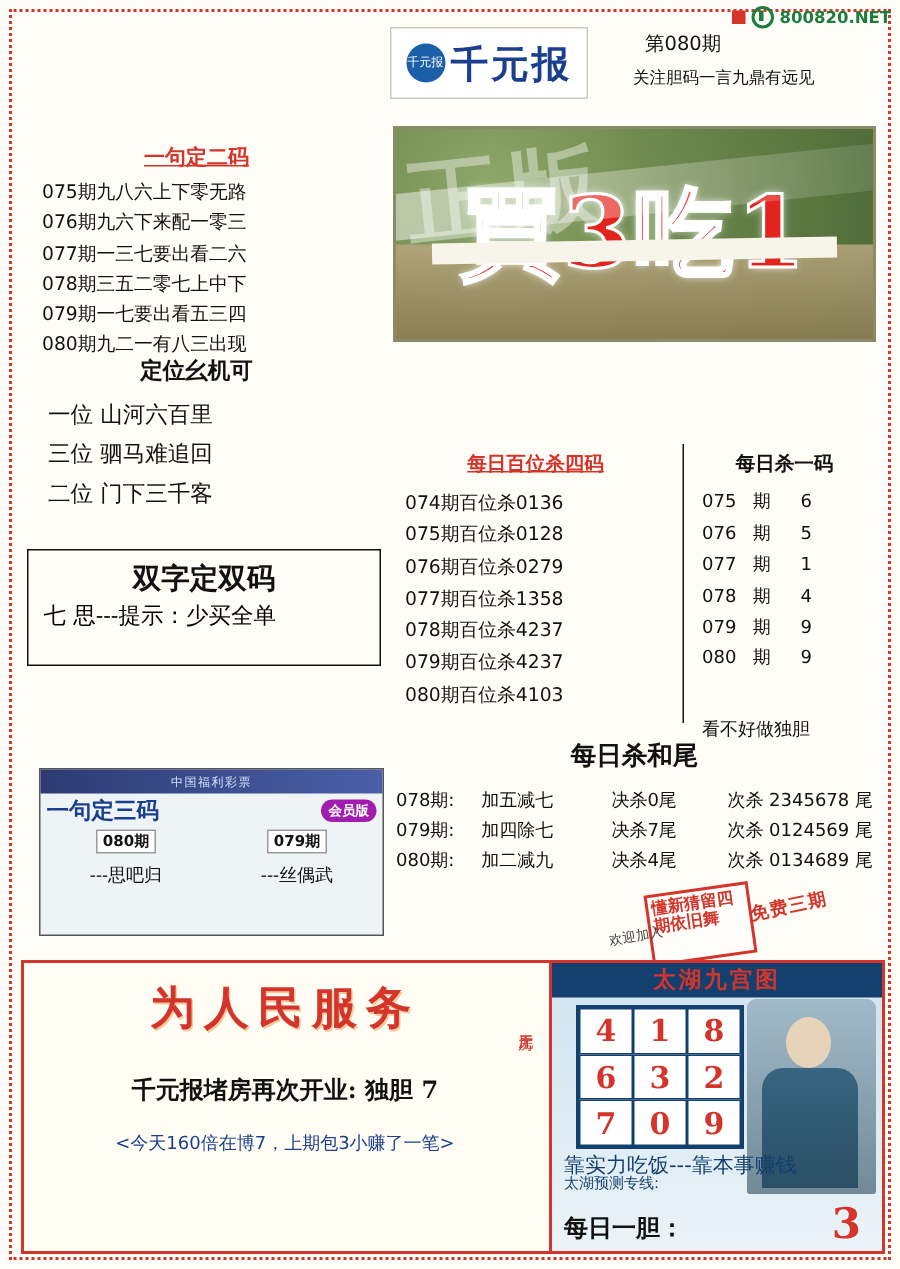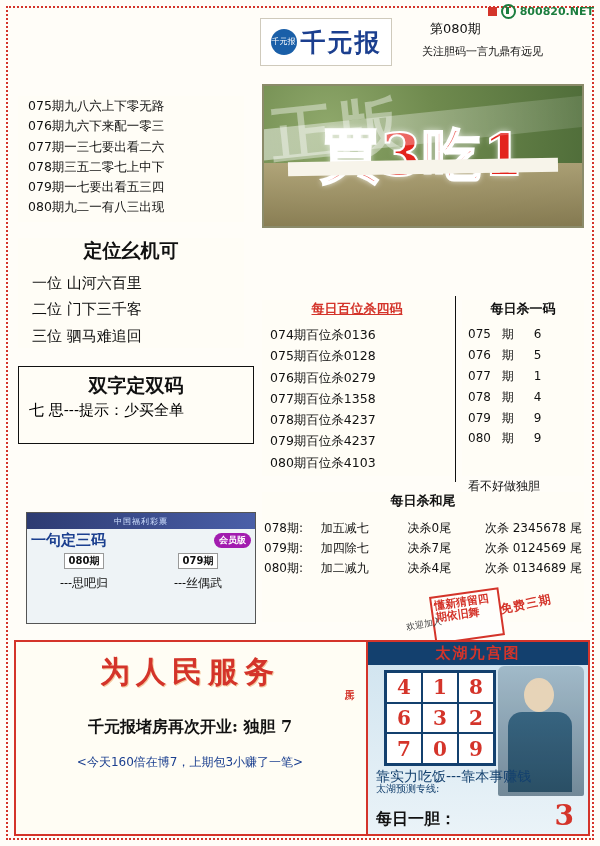--- a/index.html
+++ b/index.html
@@ -78,21 +78,21 @@
     color:rgba(255,255,255,.40);
     font-family:"DejaVu Serif",serif;font-size:62px;font-weight:bold;
     letter-spacing:6px;line-height:1;
     transform:rotate(-6deg);
     white-space:nowrap;
   }
   .banner-red{
     position:absolute;left:0;top:0;width:100%;height:100%;
     display:flex;align-items:center;justify-content:center;
     font-family:"DejaVu Serif",serif;
-    font-size:58px;font-weight:bold;color:#e3241d;
+    font-size:66px;font-weight:bold;color:#e3241d;
     -webkit-text-stroke:2px #ffffff;
     text-shadow:0 0 6px rgba(255,255,255,.9);
     letter-spacing:2px;
   }
   .banner-strike{
     position:absolute;left:24px;top:74px;width:270px;height:14px;
     background:#f7f4ea;transform:rotate(-1deg);
   }
 
   
@@ -104,21 +104,21 @@
   }
   .rows{font-size:12.5px;line-height:1.62;color:#111;}
   .rows div{white-space:nowrap;}
 
   
   .b1{left:18px;top:96px;width:226px;height:126px;}
   .b1 .sect-title{font-size:14px;color:#d4342a;text-decoration:underline;margin:0 0 4px;}
   .b1 .rows{padding-left:10px;}
 
   .b2{left:18px;top:238px;width:226px;height:110px;}
-  .b2 .sect-title{font-size:19px;margin:0 0 6px;}
+  .b2 .sect-title{font-size:15px;margin:0 0 6px;}
   .b2 .rows{font-family:"DejaVu Serif",serif;font-size:15px;line-height:1.75;padding-left:14px;}
 
   .b3{left:18px;top:366px;width:234px;height:76px;border:1px solid #111;}
   .b3 .sect-title{font-size:19px;margin:6px 0 2px;font-family:Liberation Serif, serif;}
   .b3 .tip{font-family:"DejaVu Serif",serif;font-size:15px;padding-left:10px;}
 
   
   .b4{left:262px;top:300px;width:190px;height:176px;}
   .b4 .sect-title{font-size:13px;color:#d4342a;text-decoration:underline;margin:0 0 6px;}
   .b4 .rows{font-size:12.5px;line-height:1.70;padding-left:8px;}
@@ -159,21 +159,21 @@
     display:flex;justify-content:space-around;margin-top:6px;
     font-family:"DejaVu Serif",serif;font-size:13px;color:#111;
   }
   .b6 .two2{
     display:flex;justify-content:space-around;margin-top:6px;
     font-family:"DejaVu Serif",serif;font-size:12px;color:#111;
   }
 
   
   .b7{left:262px;top:492px;width:322px;height:130px;}
-  .b7 .sect-title{font-size:13px;margin:0 0 8px;}
+  .b7 .sect-title{font-size:17px;margin:0 0 8px;}
   .b7 table{border-collapse:collapse;width:100%;font-size:12px;color:#111;}
   .b7 td{padding:1.5px 2px;white-space:nowrap;}
   .b7 td.c1{width:54px;}
   .b7 td.c2{width:86px;}
   .b7 td.c3{width:76px;}
 
   .stamp{
     position:absolute;left:432px;top:592px;width:62px;height:40px;
     color:#d4342a;font-size:11px;font-weight:bold;line-height:1.05;
     border:2px solid #d4342a;padding:2px;transform:rotate(-8deg);
@@ -279,36 +279,37 @@
     <div class="slogan">关注胆码一言九鼎有远见</div>
   </div>
 
   <div class="banner">
     <div class="banner-ghost">正版</div>
     <div class="banner-red">買3吃1</div>
     <div class="banner-strike"></div>
   </div>
 
   <div class="block b1">
+    <div class="sect-title">一句定二码</div>
     <div class="rows">
       <div>075期九八六上下零无路</div>
       <div>076期九六下来配一零三</div>
       <div>077期一三七要出看二六</div>
       <div>078期三五二零七上中下</div>
       <div>079期一七要出看五三四</div>
       <div>080期九二一有八三出现</div>
     </div>
   </div>
 
   <div class="block b2">
     <div class="sect-title">定位幺机可</div>
     <div class="rows">
       <div>一位  山河六百里</div>
+      <div>三位  驷马难追回</div>
       <div>二位  门下三千客</div>
-      <div>三位  驷马难追回</div>
     </div>
   </div>
 
   <div class="block b3 bordered">
     <div class="sect-title">双字定双码</div>
     <div class="tip">七 思---提示：少买全单</div>
   </div>
 
   <div class="block b4">
     <div class="sect-title">每日百位杀四码</div>

